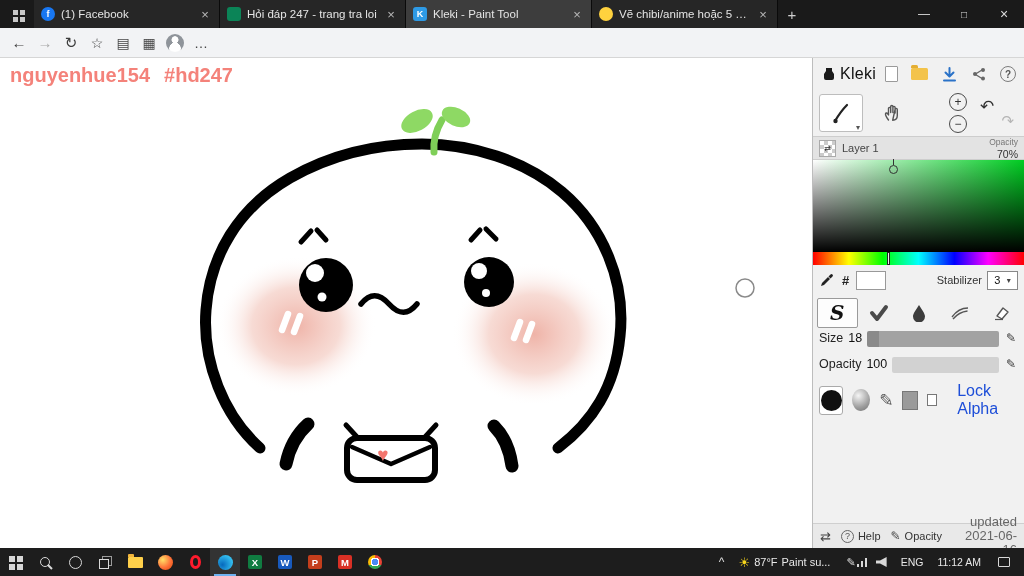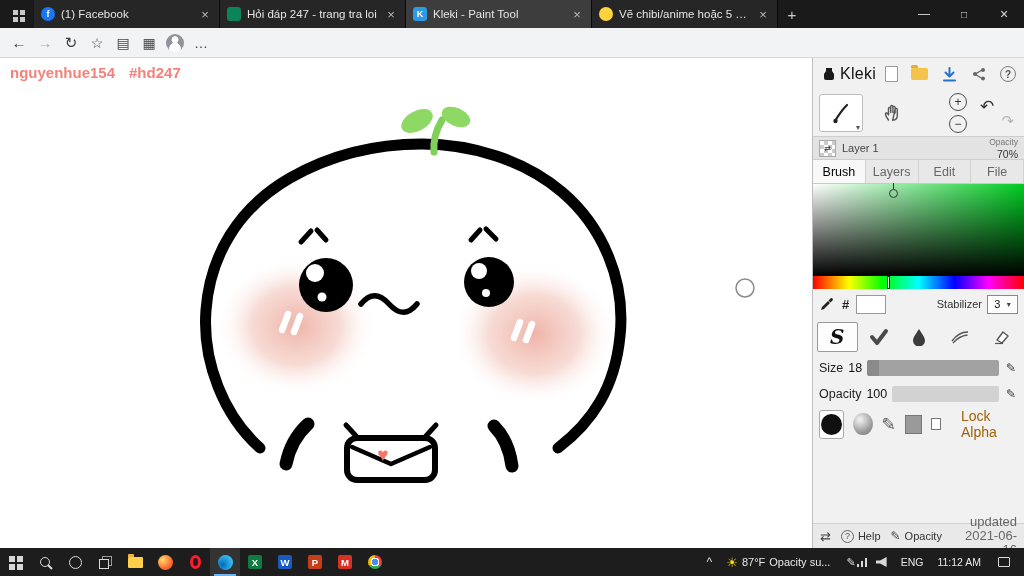--- a/index.html
+++ b/index.html
@@ -32,21 +32,21 @@
   .nav-btn.disabled{color:#a9a9a9}
   .address-bar{flex:1;height:22px;background:#ffffff;border:1px solid #dcdcdc;border-radius:12px;display:flex;align-items:center;padding:0 13px;font-size:12px;color:#333;margin:0 8px}
   .toolbar-icon{width:26px;display:flex;align-items:center;justify-content:center;font-size:14px;color:#454545}
   .avatar{width:18px;height:18px;border-radius:50%;margin:0 4px;background:
     radial-gradient(circle at 50% 32%, #ffffff 0 3.2px, rgba(255,255,255,0) 3.8px),
     radial-gradient(circle at 50% 80%, #ffffff 0 5.5px, rgba(255,255,255,0) 6px),#8f949a}
 
   
   .content{flex:1;display:flex;min-height:0}
   .canvas{flex:1;position:relative;background:#fff;overflow:hidden}
-  .watermark{position:absolute;top:6px;left:10px;display:flex;gap:14px;font-size:15px;font-weight:600;color:#f4827a;z-index:2}
+  .watermark{position:absolute;top:6px;left:10px;display:flex;gap:14px;font-size:20px;font-weight:600;color:#f4827a;z-index:2}
   .drawing{position:absolute;inset:0;width:100%;height:100%}
 
   
   .panel{width:212px;flex:none;background:#f1f1f1;border-left:1px solid #bdbdbd;display:flex;flex-direction:column;font-size:12px;color:#222}
   .panel-header{height:32px;display:flex;padding:0 8px;flex:none}
   .brand{display:flex;align-items:center;gap:3px;font-size:16px;color:#111;letter-spacing:.3px}
   .header-icons{margin-left:auto;display:flex;align-items:center;gap:13px}
   .icon-page{width:13px;height:16px;background:#fff;border:1.5px solid #9a9a9a;border-radius:1px}
   .icon-folder{width:17px;height:12px;background:#f3c34a;border-radius:1.5px;position:relative}
   .icon-folder::before{content:"";position:absolute;top:-3px;left:0;width:7px;height:3px;background:#e4ae33;border-radius:1.5px 1.5px 0 0}
@@ -89,35 +89,35 @@
   .stab-group{margin-left:auto;display:flex;align-items:center;gap:5px}
   .stab-label{font-size:11px;color:#333}
   .stab-select{width:31px;height:19px;border:1px solid #888;background:#fff;display:flex;align-items:center;justify-content:space-evenly;font-size:11px;color:#111}
   .stab-caret{font-size:8px;color:#444}
 
   .brush-row{height:36px;display:flex;align-items:center;padding:0 4px;gap:2px;flex:none}
   .brush-cell{flex:1;height:30px;display:flex;align-items:center;justify-content:center}
   .brush-cell.active{border:1px solid #9a9a9a;background:#fdfdfd;border-radius:2px}
   .s-glyph{font-family:"DejaVu Serif",serif;font-style:italic;font-weight:bold;font-size:20px;color:#111;line-height:1}
 
-  .slider-row{height:26px;display:flex;align-items:center;padding:0 6px;gap:5px;font-size:12.5px;flex:none}
+  .slider-row{height:26px;display:flex;padding:0 6px;gap:5px;font-size:12.5px;flex:none}
   .slider-label{color:#222}
   .slider-value{font-weight:normal;color:#111}
   .slider-track{flex:1;height:16px;border-radius:2px}
   .slider-track.size{background:linear-gradient(to right,#8a8a8a 0 9%,#a2a2a2 9%)}
   .slider-track.opacity{background:#d2d2d2}
   .slider-pen{font-size:12px;color:#333;width:14px;text-align:center}
 
   .swatch-row{height:34px;display:flex;align-items:center;padding:0 6px;gap:9px;flex:none}
   .swatch-wrap{width:29px;height:29px;display:flex;align-items:center;justify-content:center;border:1px solid #aaa;background:#fff;border-radius:3px}
   .swatch-black{width:21px;height:21px;border-radius:50%;background:#101010}
   .swatch-sphere{width:22px;height:22px;border-radius:50%;background:radial-gradient(circle at 35% 30%,#f5f5f5,#9e9e9e 60%,#6f6f6f)}
   .swatch-pencil{font-size:17px;color:#555}
   .swatch-square{width:19px;height:19px;background:#9a9a9a;border:1px solid #777}
-  .lock-alpha{margin-left:auto;display:flex;align-items:center;gap:20px;font-size:14px;color:#a16207}
+  .lock-alpha{margin-left:auto;display:flex;align-items:center;gap:20px;font-size:16px;color:#1d4ed8}
   .checkbox{width:12px;height:12px;border:1.5px solid #777;background:#fff}
 
   .panel-fill{flex:1}
   .panel-footer{height:25px;background:#e9e9e9;border-top:1px solid #cfcfcf;display:flex;align-items:center;padding:0 7px;gap:10px;font-size:11px;color:#333;flex:none}
   .footer-item{display:flex;align-items:center;gap:4px}
   .footer-swap{font-size:13px;color:#444}
   .q-circle{width:13px;height:13px;border:1.3px solid #666;border-radius:50%;display:flex;align-items:center;justify-content:center;font-size:9px;color:#555}
   .fb-pen{font-size:12px;color:#444}
   .updated{margin-left:auto;text-align:right;line-height:1.1;font-size:13px;color:#666}
 
@@ -338,26 +338,20 @@
 
       <div class="layer-bar">
         <span class="layer-thumb">⇄</span>
         <span class="layer-name">Layer 1</span>
         <span class="layer-opacity">
           <span class="lo-label">Opacity</span><br>
           <span class="lo-value">70%</span>
         </span>
       </div>
 
-      <div class="panel-tabs">
-        <div class="panel-tab active">Brush</div>
-        <div class="panel-tab">Layers</div>
-        <div class="panel-tab">Edit</div>
-        <div class="panel-tab">File</div>
-      </div>
 
       <div class="color-area">
         <div class="color-selector"></div>
       </div>
       <div class="hue-bar">
         <div class="hue-marker"></div>
       </div>
 
       <div class="picker-row">
         <svg width="16" height="16" viewBox="0 0 16 16">
@@ -488,21 +482,21 @@
       </div>
     <div class="tb-btn">
         <span class="ic-chrome"></span>
       </div>
 
     <div class="tb-right">
       <span class="chevron">^</span>
       <div class="weather">
         <span class="sun">☀</span>
         <span>87°F</span>
-        <span>Opacity su...</span>
+        <span>Paint su...</span>
       </div>
       <div class="tray">
         <span class="tray-pen">✎</span>
         <span class="net-bars"></span>
         <span class="vol-tri"></span>
       </div>
       <span class="lang">ENG</span>
       <span class="clock">11:12 AM</span>
       <div class="tb-btn">
           <span class="notif-rect"></span>

